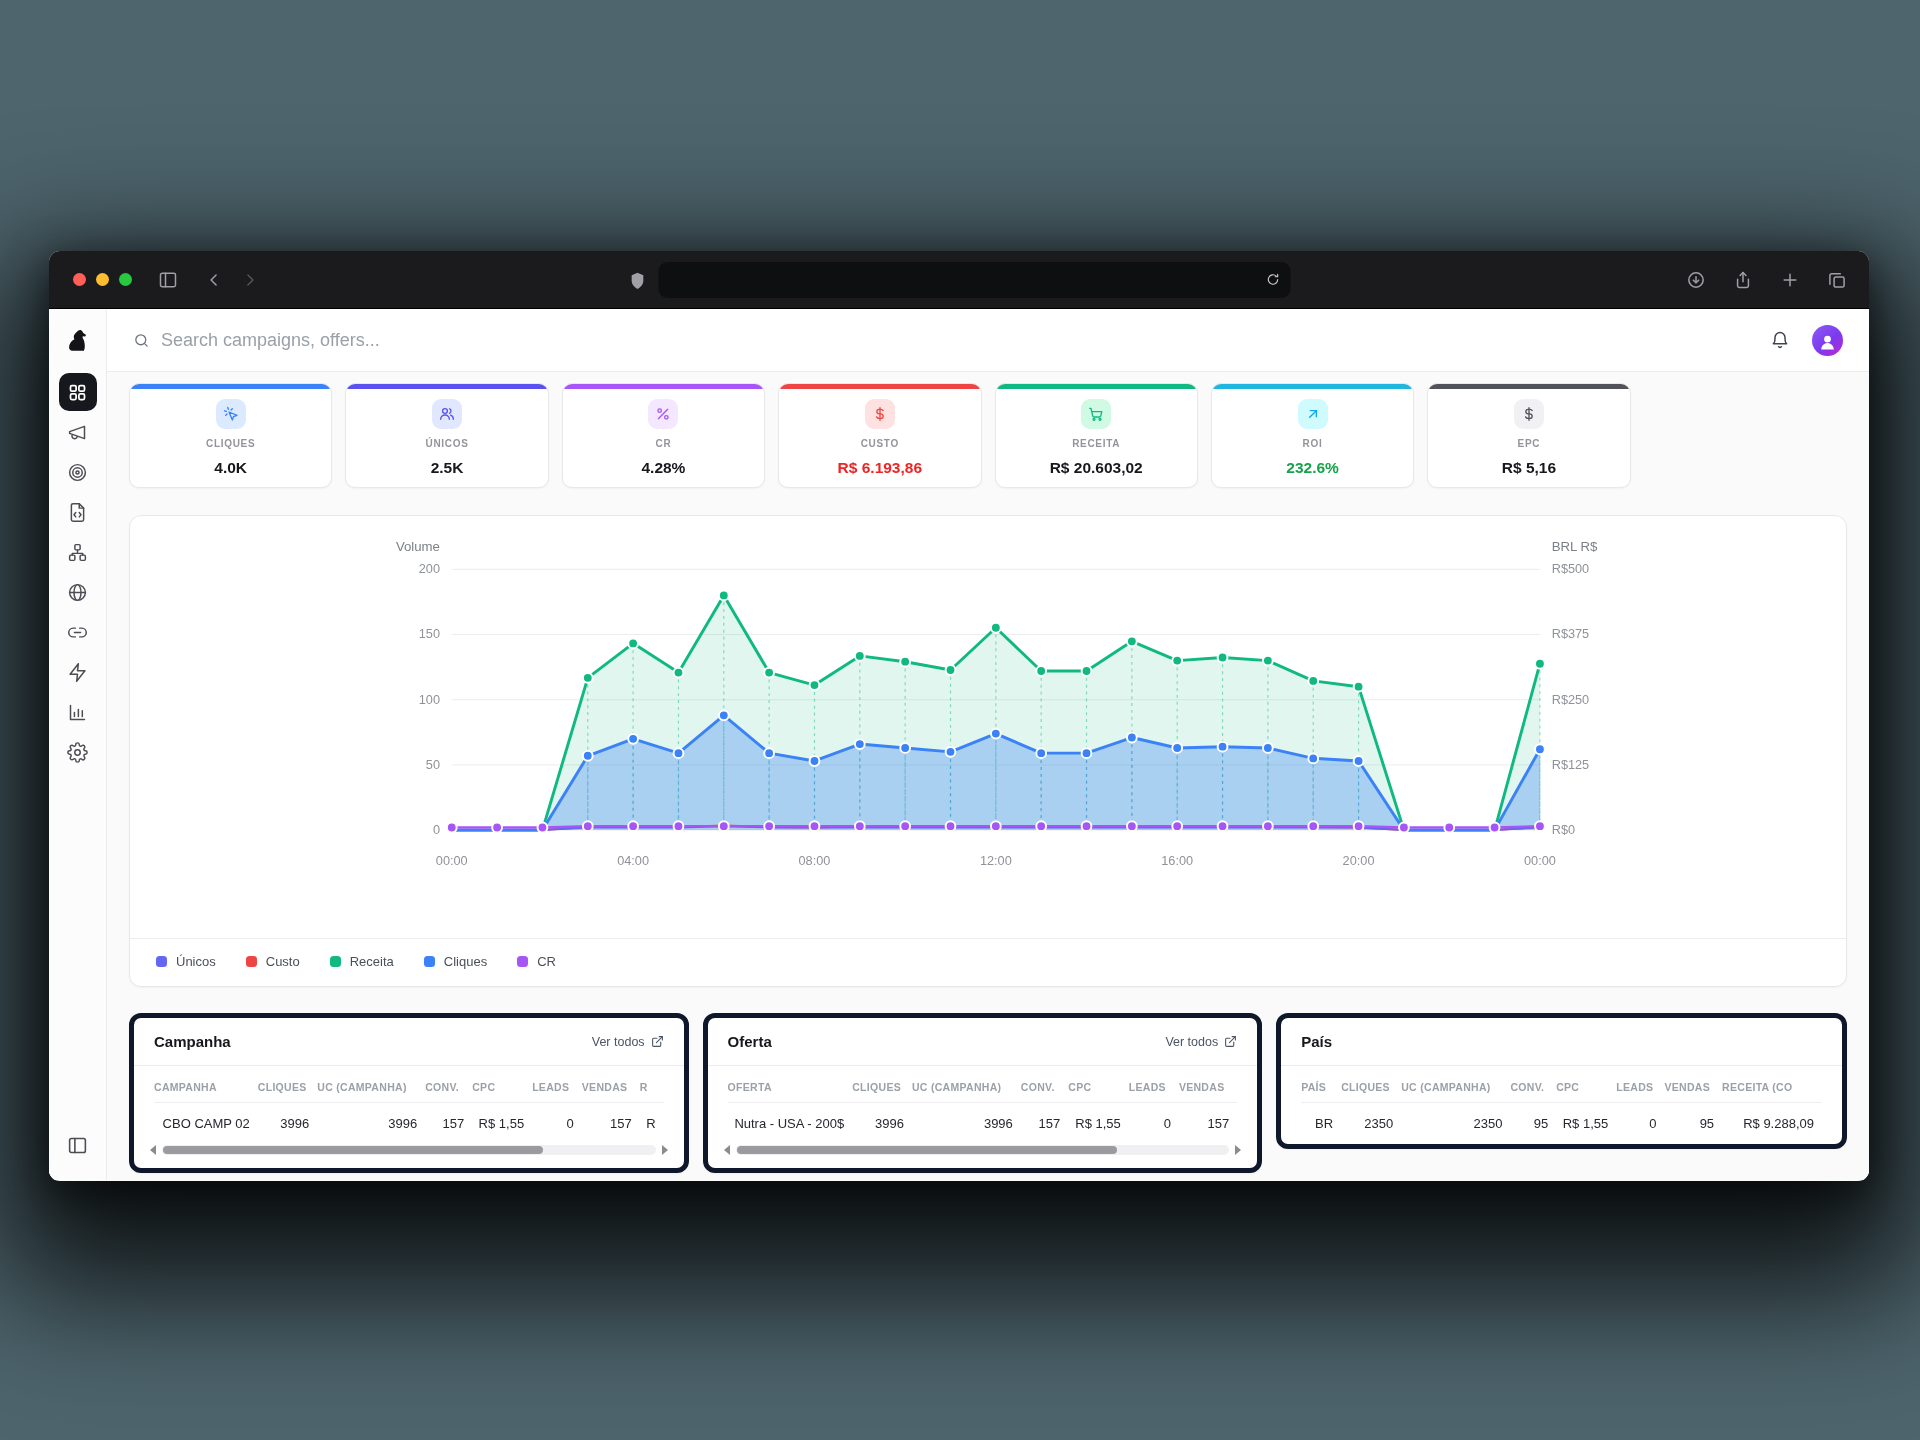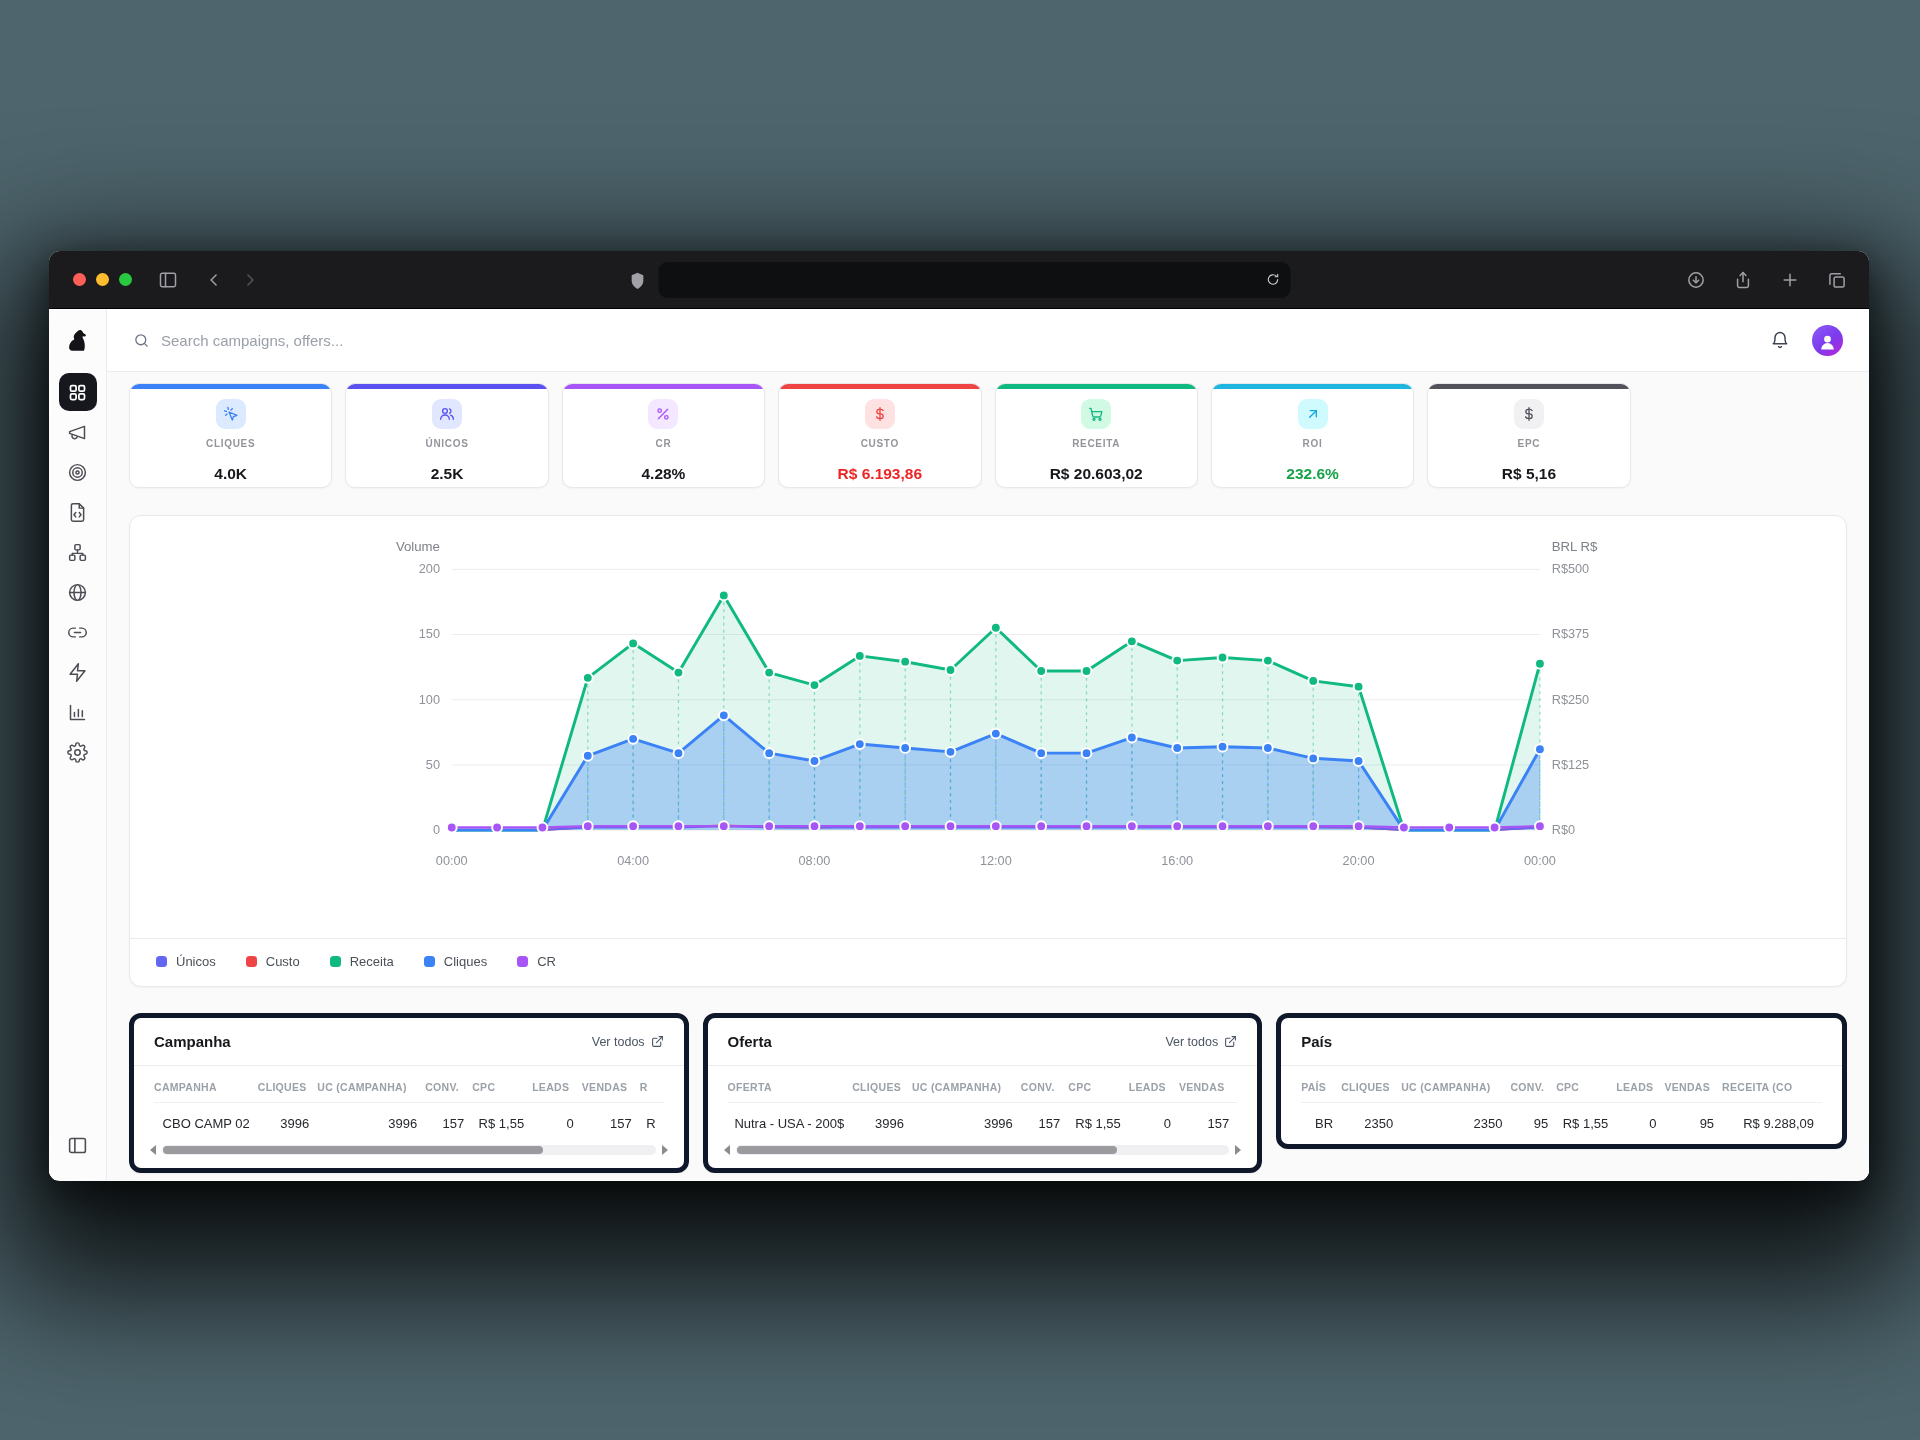--- a/index.html
+++ b/index.html
@@ -26,36 +26,36 @@
   .logo { height:62px; display:flex; align-items:center; justify-content:center; color:#141418; }
   .logo svg { width:27px; height:27px; }
   .nav-item { width:38px; height:38px; margin:2px 0; border-radius:10px; display:flex; align-items:center; justify-content:center; color:#4c4c53; cursor:pointer; }
   .nav-item .ic { width:21px; height:21px; }
   .nav-item.active { background:#17171e; color:#fff; }
   .rail-spacer { flex:1; }
   .rail-bottom { margin-bottom:16px; }
   .main { flex:1; display:flex; flex-direction:column; min-width:0; }
   .appbar { height:63px; background:#fff; border-bottom:1px solid #ececef; display:flex; align-items:center; padding:0 26px; gap:11px; }
   .appbar .search-ic { width:17px; height:17px; color:#6b7280; flex-shrink:0; }
-  .search-input { border:none; outline:none; font-size:15px; color:#737373; width:420px; font-family:inherit; background:transparent; }
+  .search-input { border:none; outline:none; font-size:18px; color:#737373; width:420px; font-family:inherit; background:transparent; }
   .search-input::placeholder { color:#9aa0a8; }
   .appbar-right { margin-left:auto; display:flex; align-items:center; gap:22px; }
   .appbar-right .bell { width:20px; height:20px; color:#3f4550; }
   .avatar { width:31px; height:31px; border-radius:50%; background:linear-gradient(140deg,#8b5cf6 0%,#7c3aed 55%,#c026d3 100%); display:flex; align-items:center; justify-content:center; overflow:hidden; }
   .avatar svg { width:19px; height:19px; margin-top:3px; }
   .content { flex:1; background:#fafafb; padding:11px 22px 16px; overflow:hidden; }
   
   .kpi-row { display:grid; grid-template-columns:repeat(8,1fr); gap:13px; }
   .kpi-card { position:relative; background:#fff; border:1px solid #e8e8ea; border-radius:10px; height:105px;
               display:flex; flex-direction:column; align-items:center; overflow:hidden; box-shadow:0 1px 2px rgba(0,0,0,.04); }
   .kpi-accent { position:absolute; top:0; left:0; right:0; height:5px; }
   .kpi-tile { width:30px; height:30px; border-radius:9px; margin-top:15px; display:flex; align-items:center; justify-content:center; }
   .kpi-tile .ic { width:16px; height:16px; }
   .kpi-label { font-size:10px; font-weight:600; letter-spacing:.7px; color:#94949c; margin-top:9px; }
-  .kpi-value { font-size:15.5px; font-weight:700; color:#17181c; margin-top:16px; }
+  .kpi-value { font-size:15.5px; font-weight:700; color:#17181c; margin-top:10px; }
   
   .chart-card { margin-top:27px; background:#fff; border:1px solid #e8e8ea; border-radius:12px; height:472px; position:relative; box-shadow:0 1px 2px rgba(0,0,0,.04); }
   .chart-svg-holder { padding:20px 10px 0; }
   .chart-svg-holder svg { width:100%; display:block; }
   .legend { position:absolute; left:0; right:0; bottom:0; border-top:1px solid #ececef; display:flex; align-items:center; gap:30px; padding:15px 26px 17px; }
   .legend-item { display:flex; align-items:center; gap:9px; }
   .legend-dot { width:11px; height:11px; border-radius:3.5px; }
   .legend-label { font-size:13px; color:#4b5058; }
   
   .tables-row { margin-top:26px; display:grid; grid-template-columns:1fr 1fr 1.02fr; gap:14px; align-items:start; }

